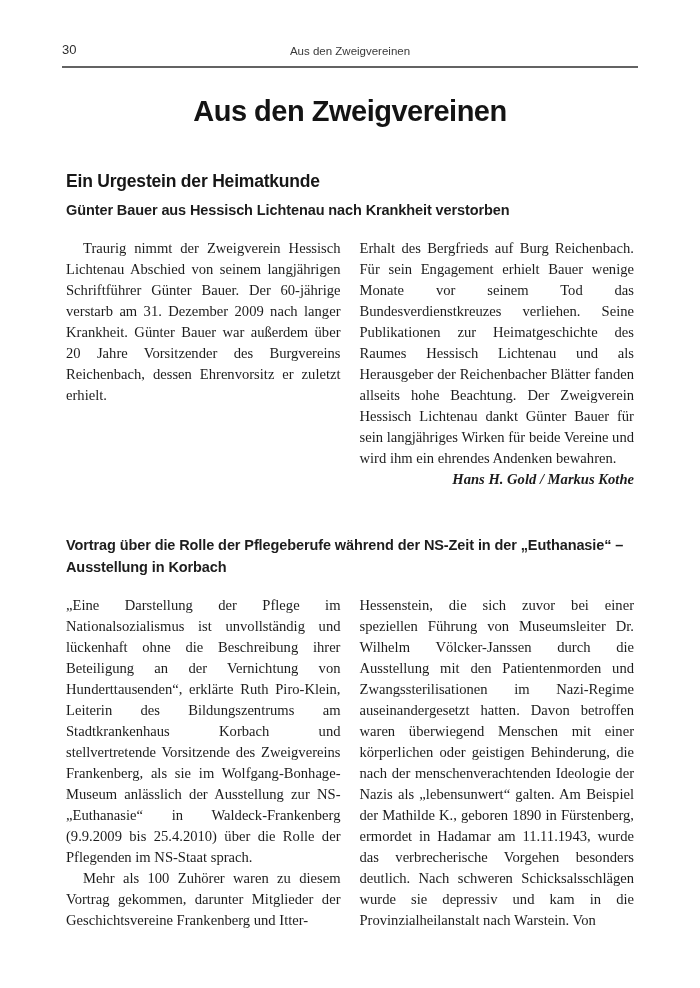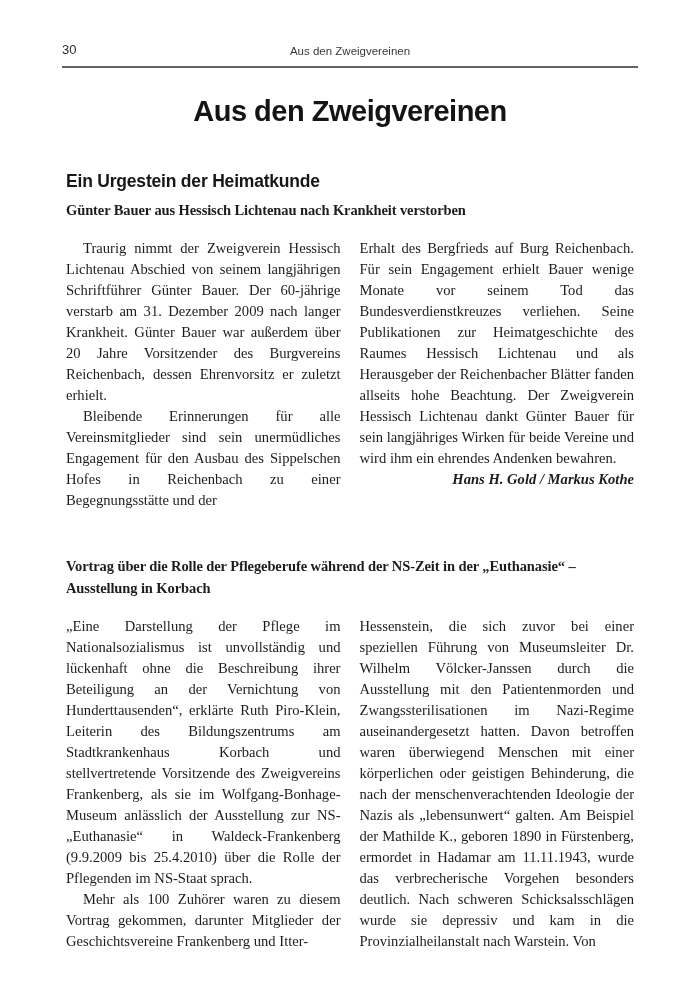--- a/index.html
+++ b/index.html
@@ -60,21 +60,21 @@
   .article-2 { margin-top: 44px; }
   .article-heading {
     font-family: "Liberation Sans", sans-serif;
     font-weight: bold;
     font-size: 17.5px;
     letter-spacing: -0.2px;
     color: #161616;
     margin: 0;
   }
   .article-subheading {
-    font-family: Liberation Serif, serif;
+    font-family: Liberation Sans, sans-serif;
     font-weight: 600;
     font-size: 14.5px;
     line-height: 22px;
     letter-spacing: -0.1px;
     color: #1d1d1d;
     margin: 7px 0 0 0;
     max-width: 576px;
   }
 
   
@@ -119,21 +119,20 @@
   </div>
 
   <h1 class="page-title">Aus den Zweigvereinen</h1>
 
   <section class="article article-1">
     <h2 class="article-heading">Ein Urgestein der Heimatkunde</h2>
     <h3 class="article-subheading">Günter Bauer aus Hessisch Lichtenau nach Krankheit verstorben</h3>
     <div class="columns">
       <div class="col">
         <p>Traurig nimmt der Zweigverein Hessisch Lichtenau Abschied von seinem langjährigen Schriftführer Günter Bauer. Der 60-jährige verstarb am 31. Dezember 2009 nach langer Krankheit. Günter Bauer war außerdem über 20 Jahre Vorsitzender des Burgvereins Reichenbach, dessen Ehrenvorsitz er zuletzt erhielt.</p>
-        <p>Bleibende Erinnerungen für alle Vereinsmitglieder sind sein unermüdliches Engagement für den Ausbau des Sippelschen Hofes in Reichenbach zu einer Begegnungsstätte und der</p>
       </div>
       <div class="col">
         <p class="cont">Erhalt des Bergfrieds auf Burg Reichenbach. Für sein Engagement erhielt Bauer wenige Monate vor seinem Tod das Bundesverdienstkreuzes verliehen. Seine Publikationen zur Heimatgeschichte des Raumes Hessisch Lichtenau und als Herausgeber der Reichenbacher Blätter fanden allseits hohe Beachtung. Der Zweigverein Hessisch Lichtenau dankt Günter Bauer für sein langjähriges Wirken für beide Vereine und wird ihm ein ehrendes Andenken bewahren.</p>
         <p class="signature">Hans H. Gold / Markus Kothe</p>
       </div>
     </div>
   </section>
 
   <section class="article article-2">
     <h3 class="article-subheading">Vortrag über die Rolle der Pflegeberufe während der NS-Zeit in der „Euthanasie“ – Ausstellung in Korbach</h3>

